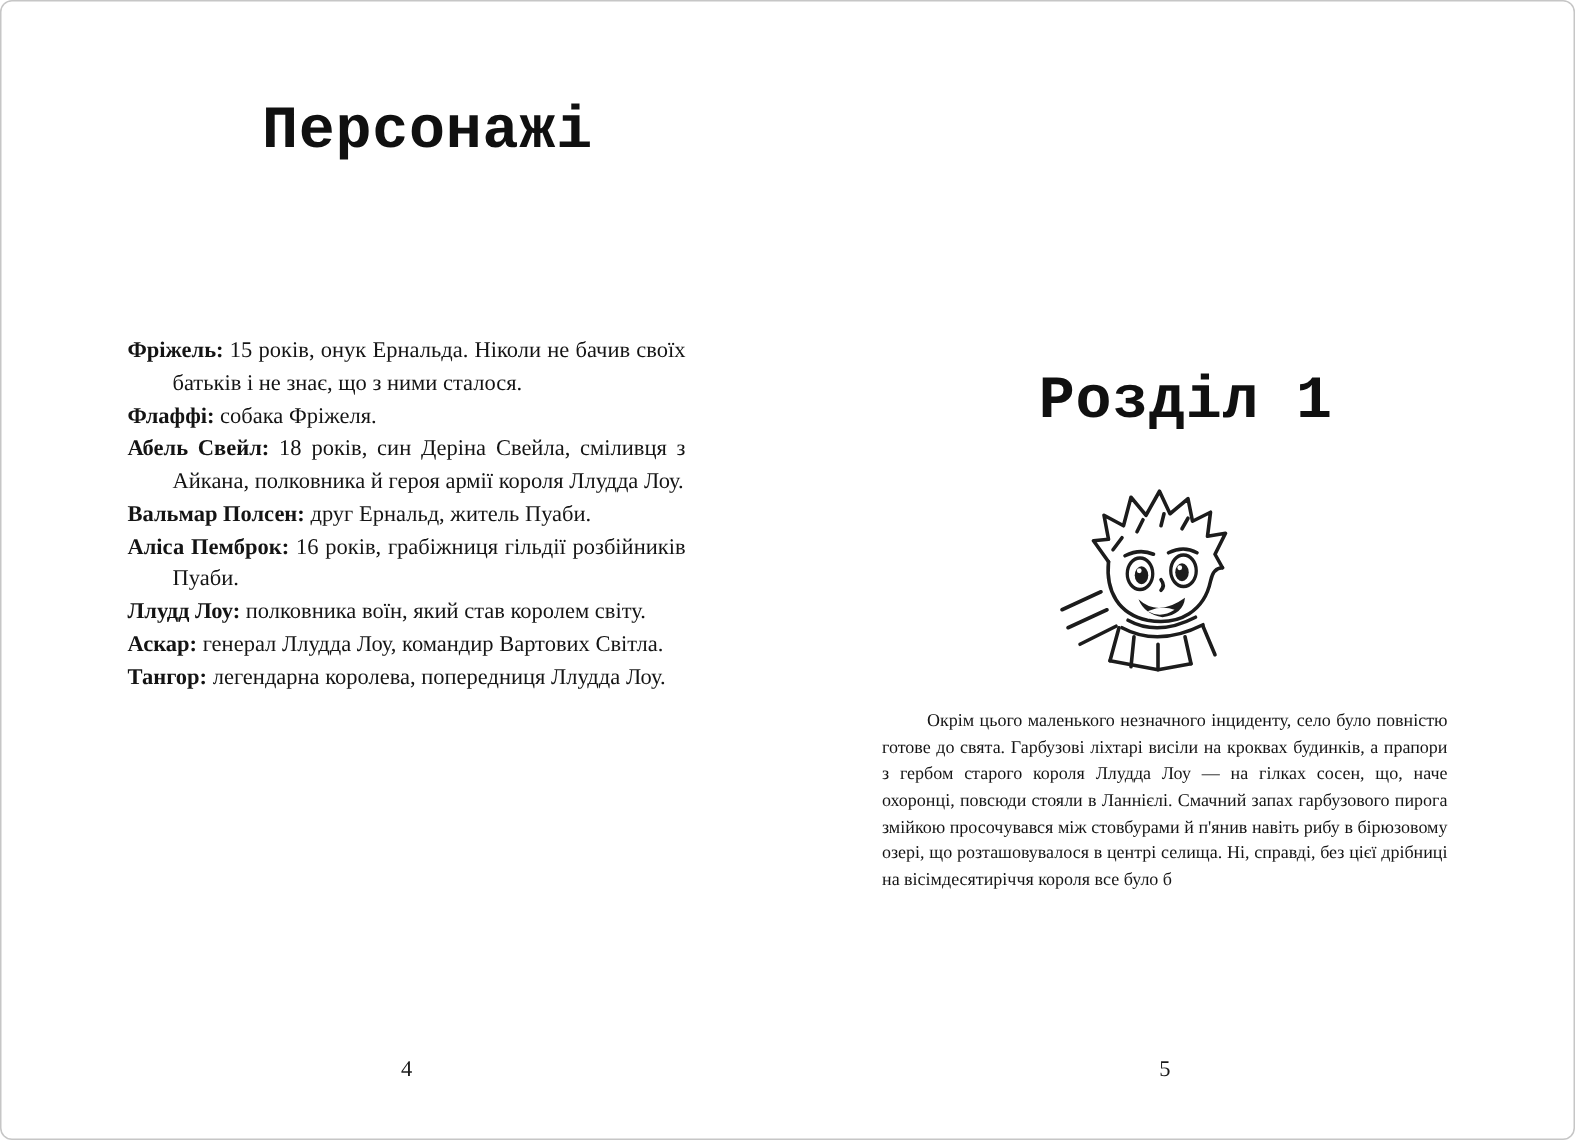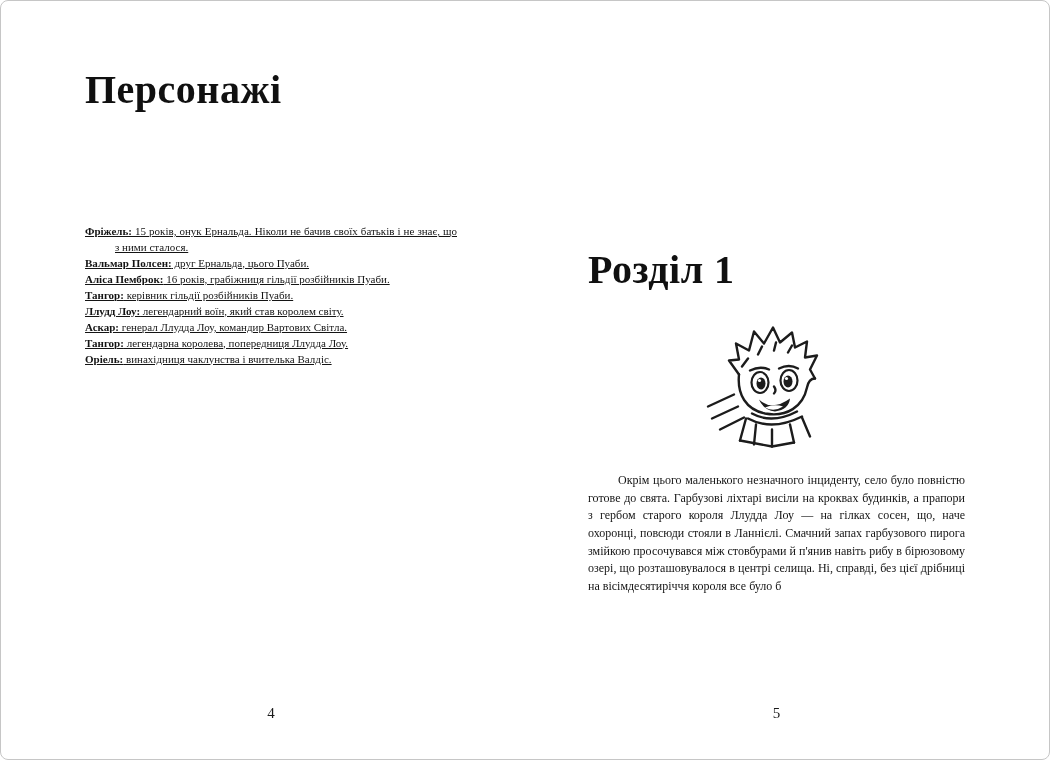--- a/index.html
+++ b/index.html
@@ -20,47 +20,46 @@
     box-sizing: border-box;
     pointer-events: none;
   }
   .spread { position: relative; width: 1050px; height: 760px; }
   .page { position: absolute; top: 0; height: 760px; }
   .page.left  { left: 85px;  width: 372px; }
   .page.right { left: 588px; width: 377px; }
 
   .page-title {
     position: absolute;
-    left: 0;
+    left: 14px;
     width: 100%;
     margin: 0;
-    text-align: left;
-    font-family: Liberation Serif, serif;
+    text-align: center;
+    font-family: Liberation Mono, monospace;
     font-weight: 900;
     font-size: 40px;
     letter-spacing: 0.5px;
     color: #101010;
   }
   .left  .page-title { top: 66px; }
   .right .page-title { top: 246px; }
 
   .char-list {
     position: absolute;
     top: 224px;
     left: 0;
     width: 100%;
   }
   .char-entry {
     margin: 0;
     padding-left: 30px;
     text-indent: -30px;
     text-align: justify;
-    font-size: 11px;
+    font-size: 15px;
     line-height: 1.45;
-    text-decoration: underline;
   }
   .char-name { font-weight: bold; }
 
   .illustration {
     position: absolute;
     top: 312px;
     left: 0;
     width: 100%;
     display: flex;
     justify-content: center;
@@ -93,37 +92,37 @@
 
 <div class="spread">
 
   <div class="page left">
     <h1 class="page-title">Персонажі</h1>
 
     <div class="char-list">
 
         <p class="char-entry"><b class="char-name">Фріжель:</b><span class="char-desc"> 15 років, онук Ернальда. Ніколи не бачив своїх батьків і не знає, що з ними сталося.</span></p>
 
+        <p class="char-entry"><b class="char-name">Флаффі:</b><span class="char-desc"> собака Фріжеля.</span></p>
 
 
+        <p class="char-entry"><b class="char-name">Абель Свейл:</b><span class="char-desc"> 18 років, син Деріна Свейла, сміливця з Айкана, полковника й героя армії короля Ллудда Лоу.</span></p>
 
-        <p class="char-entry"><b class="char-name">Вальмар Полсен:</b><span class="char-desc"> друг Ернальда, цього Пуаби.</span></p>
+        <p class="char-entry"><b class="char-name">Вальмар Полсен:</b><span class="char-desc"> друг Ернальд, житель Пуаби.</span></p>
 
         <p class="char-entry"><b class="char-name">Аліса Пемброк:</b><span class="char-desc"> 16 років, грабіжниця гільдії розбійників Пуаби.</span></p>
 
-        <p class="char-entry"><b class="char-name">Тангор:</b><span class="char-desc"> керівник гільдії розбійників Пуаби.</span></p>
 
-        <p class="char-entry"><b class="char-name">Ллудд Лоу:</b><span class="char-desc"> легендарний воїн, який став королем світу.</span></p>
+        <p class="char-entry"><b class="char-name">Ллудд Лоу:</b><span class="char-desc"> полковника воїн, який став королем світу.</span></p>
 
 
         <p class="char-entry"><b class="char-name">Аскар:</b><span class="char-desc"> генерал Ллудда Лоу, командир Вартових Світла.</span></p>
 
         <p class="char-entry"><b class="char-name">Тангор:</b><span class="char-desc"> легендарна королева, попередниця Ллудда Лоу.</span></p>
 
-        <p class="char-entry"><b class="char-name">Оріель:</b><span class="char-desc"> винахідниця чаклунства і вчителька Валдіс.</span></p>
       </div>
 
     <div class="page-number">4</div>
   </div>
 
   <div class="page right">
     <h1 class="page-title">Розділ 1</h1>
 
     <div class="illustration">
       <svg width="150" height="145" viewBox="0 0 150 140" aria-hidden="true">

